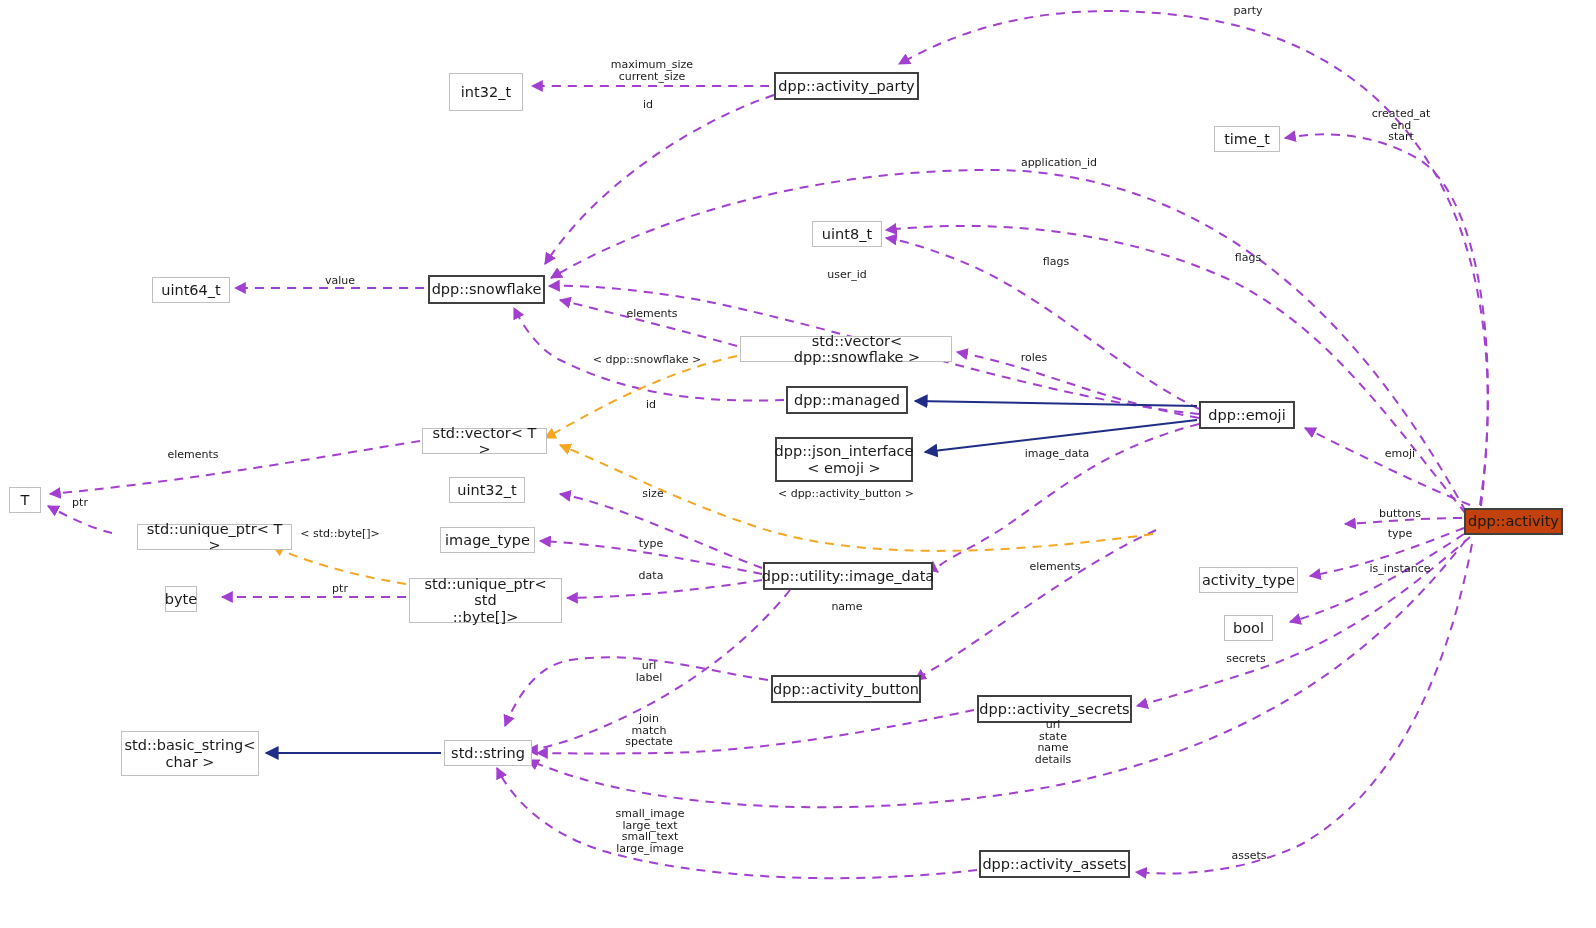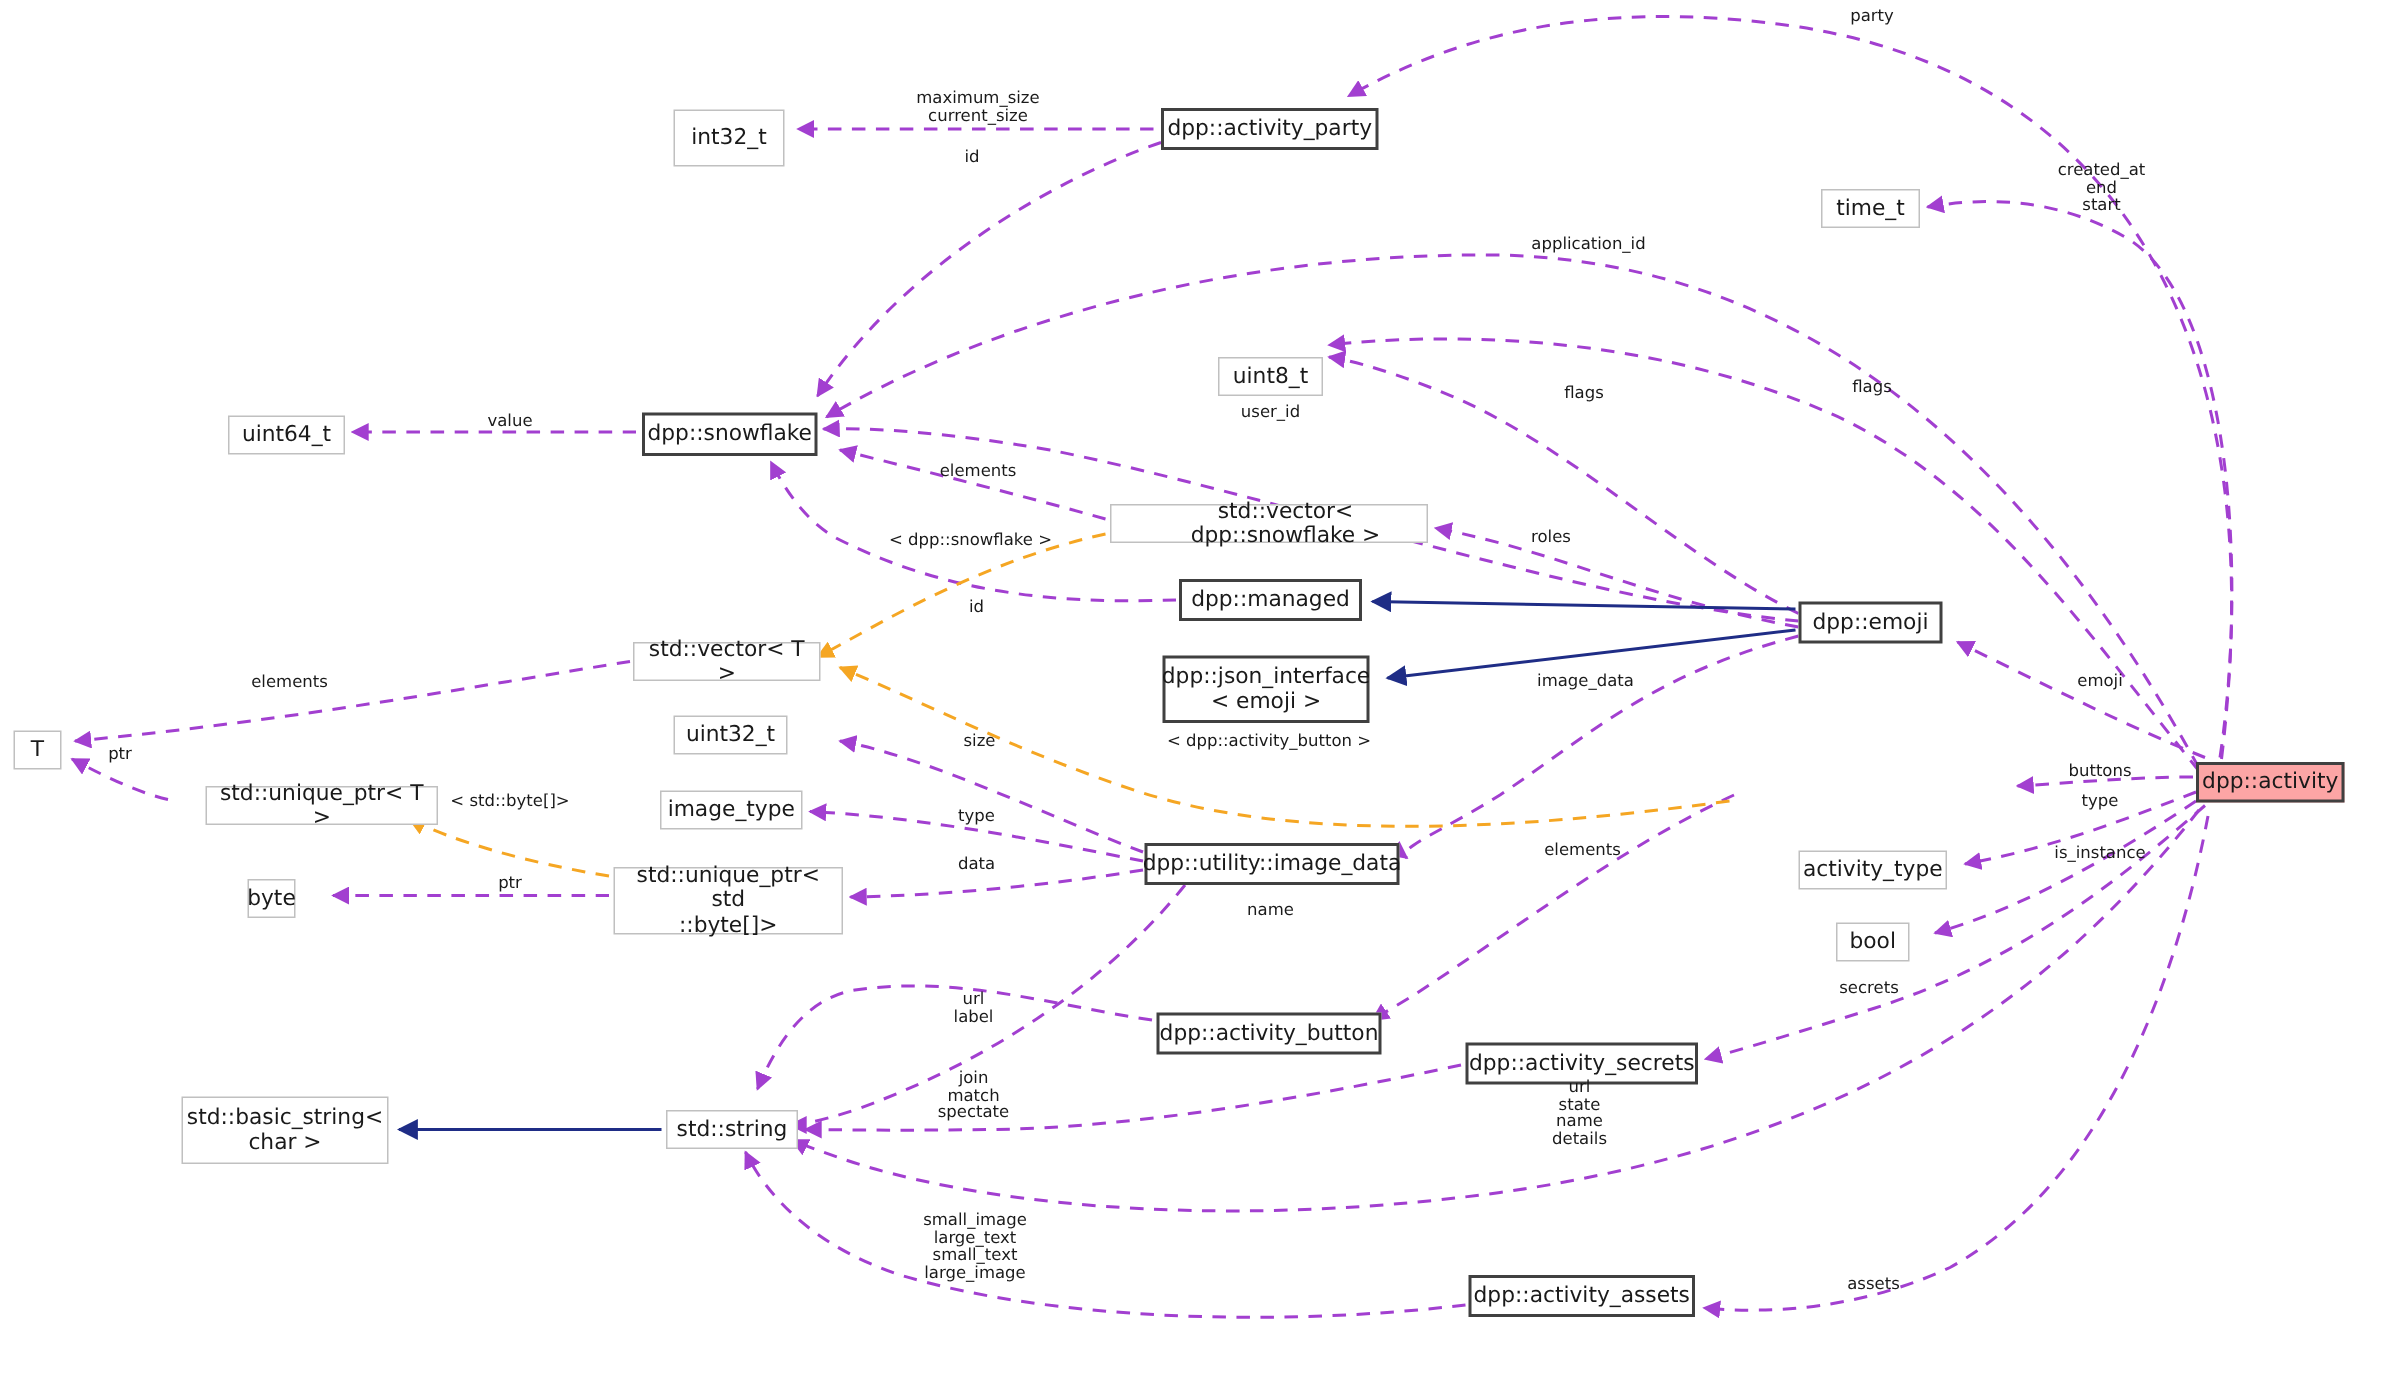--- a/index.html
+++ b/index.html
@@ -39,21 +39,21 @@
   .node.plain {
     border: 1px solid #c0c0c0;
   }
   
   .node.solid {
     border: 2px solid #404040;
   }
   
   .node.focus {
     border: 2px solid #404040;
-    background: #fca5a5;
+    background: #c2410c;
   }
   .edge-label {
     position: absolute;
     font-size: 11px;
     line-height: 1.05;
     color: #1a1a1a;
     white-space: pre-line;
     text-align: center;
     transform: translate(-50%, -50%);
     pointer-events: none;
@@ -120,21 +120,21 @@
     <g id="inheritance-edges" fill="none" stroke="#1f2d86" stroke-width="2" marker-end="url(#ah-navy)">
       <path d="M 1197 406 L 915 401"></path>
       <path d="M 1197 420 L 925 452"></path>
       <path d="M 441 753 L 266 753"></path>
     </g>
   </svg>
 
   <div class="node plain" style="left:449px;top:73px;width:74px;height:38px;">int32_t</div>
   <div class="node solid" style="left:774px;top:72px;width:145px;height:28px;">dpp::activity_party</div>
   <div class="node plain" style="left:1214px;top:126px;width:66px;height:26px;">time_t</div>
-  <div class="node plain" style="left:812px;top:238px;width:70px;height:26px;">uint8_t</div>
+  <div class="node plain" style="left:812px;top:221px;width:70px;height:26px;">uint8_t</div>
   <div class="node plain" style="left:152px;top:277px;width:78px;height:26px;">uint64_t</div>
   <div class="node solid" style="left:428px;top:275px;width:117px;height:29px;">dpp::snowflake</div>
   <div class="node plain" style="left:740px;top:336px;width:212px;height:26px;padding-left:28px;">std::vector&lt; dpp::snowflake &gt;</div>
   <div class="node solid" style="left:786px;top:386px;width:122px;height:28px;">dpp::managed</div>
   <div class="node solid" style="left:1199px;top:401px;width:96px;height:28px;">dpp::emoji</div>
   <div class="node plain" style="left:422px;top:428px;width:125px;height:26px;">std::vector&lt; T &gt;</div>
   <div class="node solid" style="left:775px;top:437px;width:138px;height:45px;">dpp::json_interface
 &lt; emoji &gt;</div>
   <div class="node plain" style="left:9px;top:487px;width:32px;height:26px;">T</div>
   <div class="node plain" style="left:449px;top:477px;width:76px;height:26px;">uint32_t</div>

